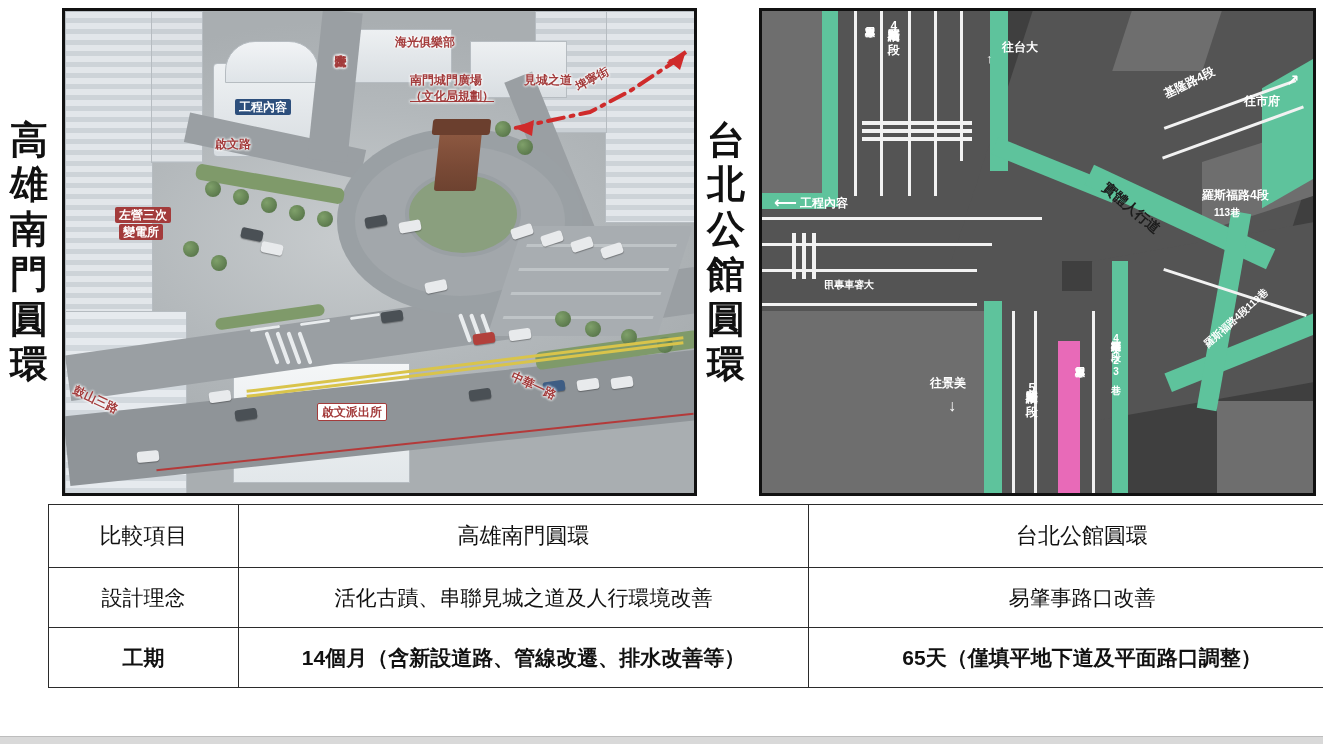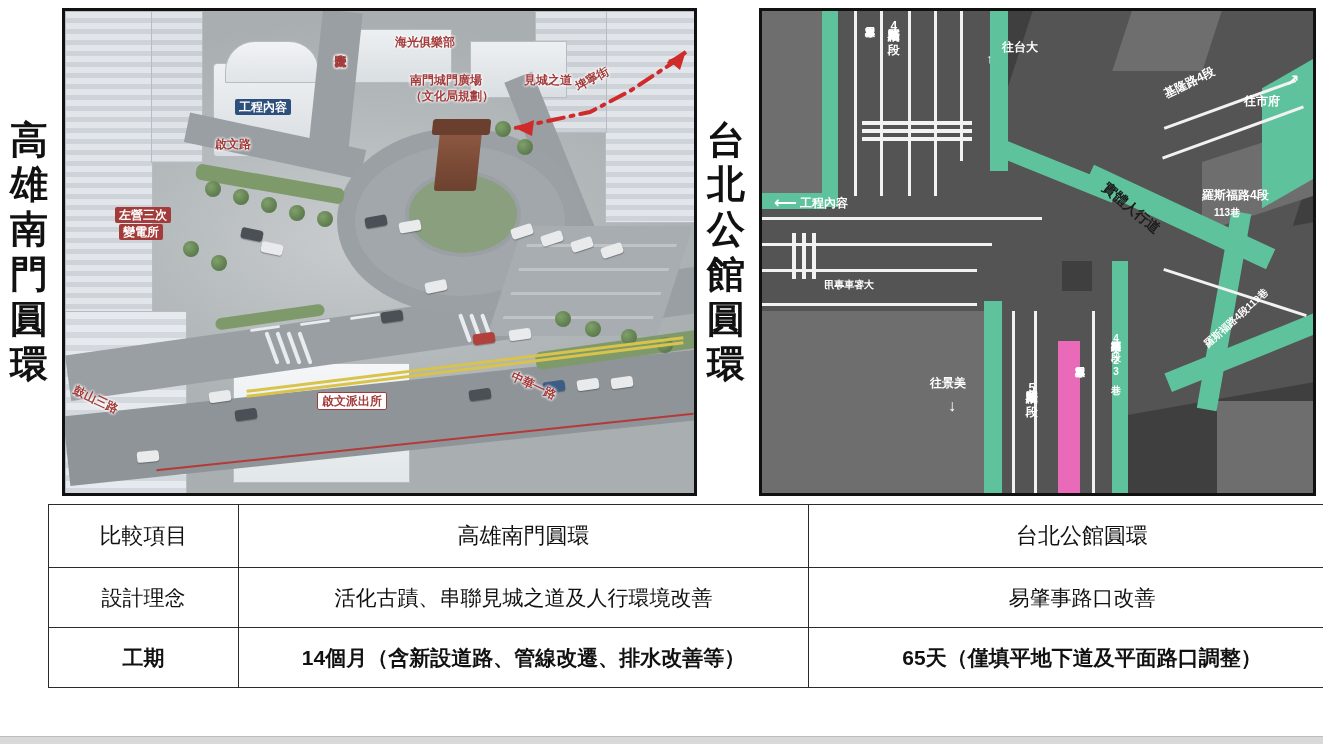--- a/index.html
+++ b/index.html
@@ -360,29 +360,29 @@
 
         <svg class="dash-arrow" viewBox="0 0 215 95">
           <path d="M200 12 L150 45 L110 66 L35 82" stroke="#cf2b2b" stroke-width="4" fill="none" stroke-dasharray="16 7 3 7" stroke-linecap="round"></path>
           <polygon points="35,82 54,74 52,90" fill="#cf2b2b"></polygon>
           <polygon points="205,8 188,14 200,24" fill="#cf2b2b"></polygon>
           <path d="M188 18 L206 6" stroke="#cf2b2b" stroke-width="4" fill="none"></path>
         </svg>
 
         <div class="lbl plain" style="left:330px;top:24px;">海光俱樂部</div>
         <div class="lbl plain" style="left:345px;top:62px;">南門城門廣場</div>
-        <div class="lbl plain" style="left:345px;top:78px;">（文化局規劃）</div>
+        <div class="lbl plain" style="left:345px;top:78px;text-decoration:underline;">（文化局規劃）</div>
         <div class="lbl plain" style="left:459px;top:62px;">見城之道</div>
         <div class="lbl blue" style="left:170px;top:88px;">工程內容</div>
         <div class="lbl plain" style="left:150px;top:126px;">啟文路</div>
         <div class="lbl road-v" style="left:268px;top:34px;">左營大路</div>
         <div class="lbl" style="left:50px;top:196px;background:#a33b3b;">左營三次</div>
         <div class="lbl" style="left:54px;top:213px;background:#a33b3b;">變電所</div>
         <div class="lbl road-h rot-b" style="left:12px;top:372px;">鼓山三路</div>
-        <div class="lbl box-white" style="left:252px;top:381px;font-family:Liberation Serif, serif;">啟文派出所</div>
+        <div class="lbl box-white" style="left:252px;top:392px;font-family:Liberation Serif, serif;">啟文派出所</div>
         <div class="lbl road-h rot-b" style="left:450px;top:358px;">中華一路</div>
         <div class="lbl road-h rot-a" style="left:508px;top:70px;">埤寧街</div>
       </div>
     </div>
 
     <div class="side-title">
       <span>台</span>
       <span>北</span>
       <span>公</span>
       <span>館</span>

